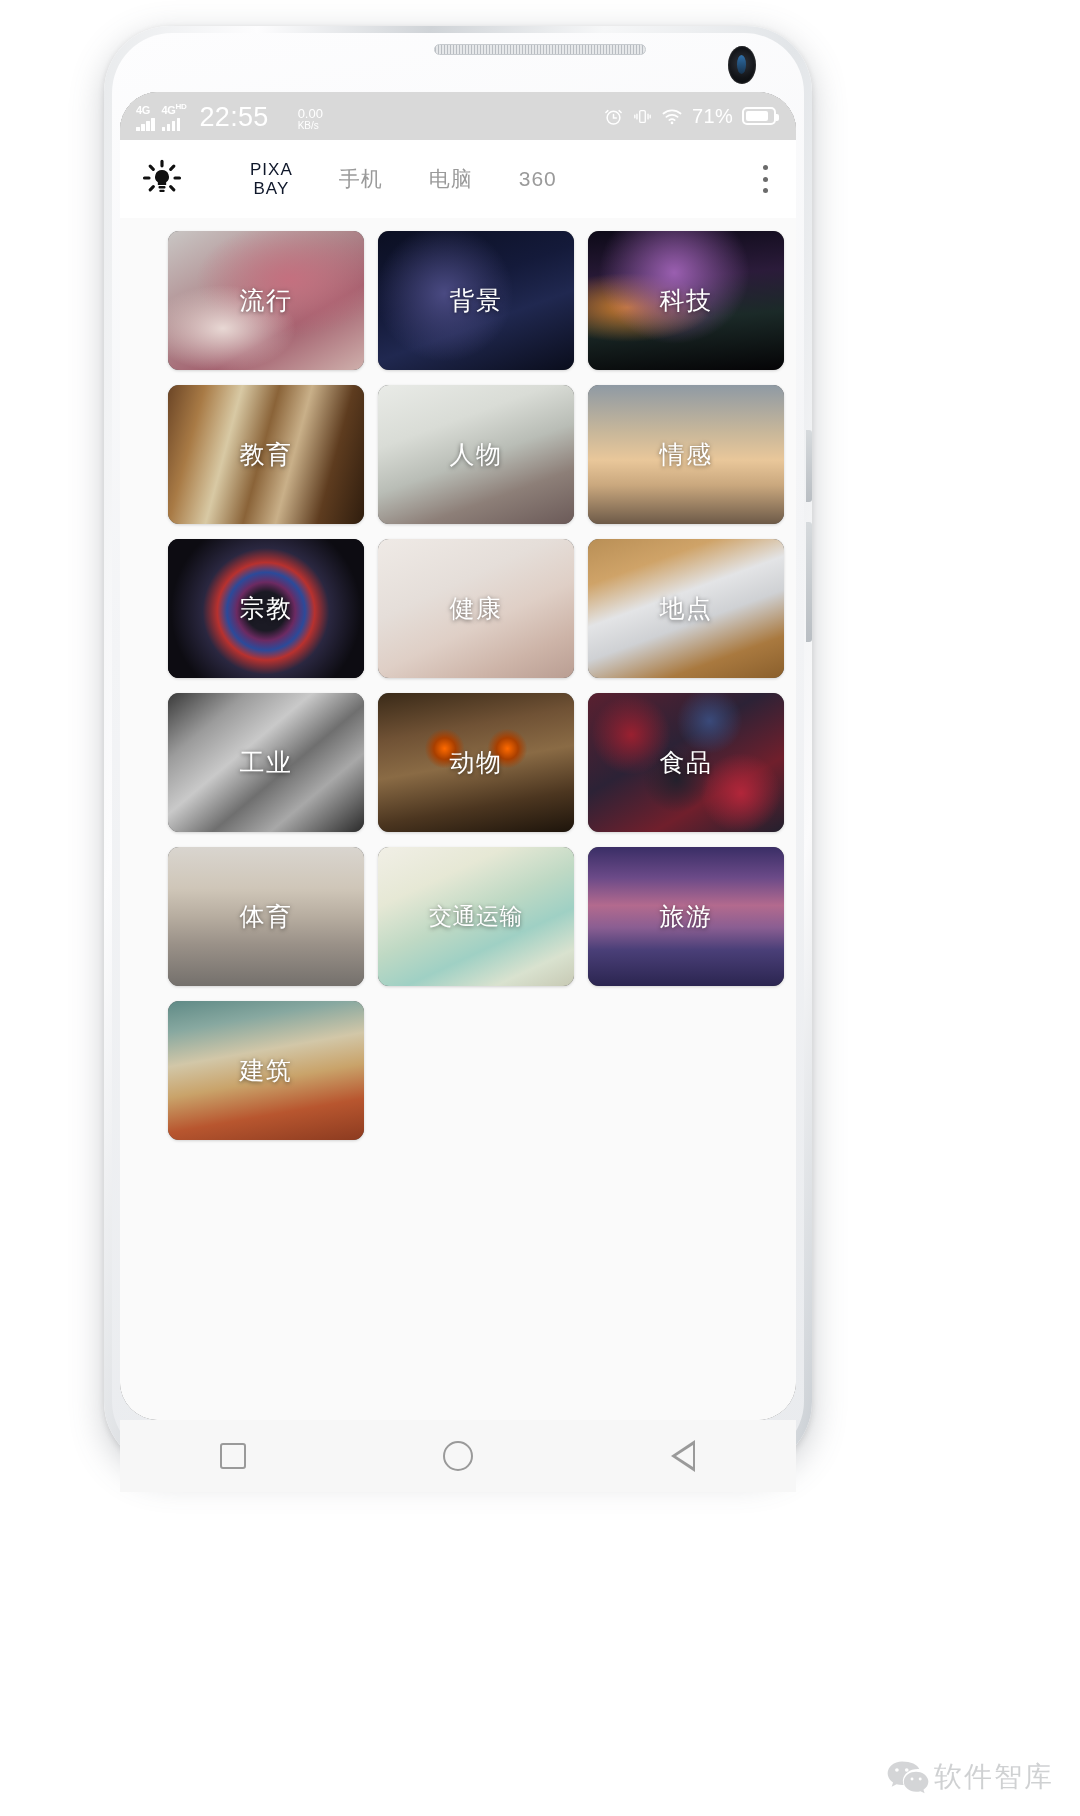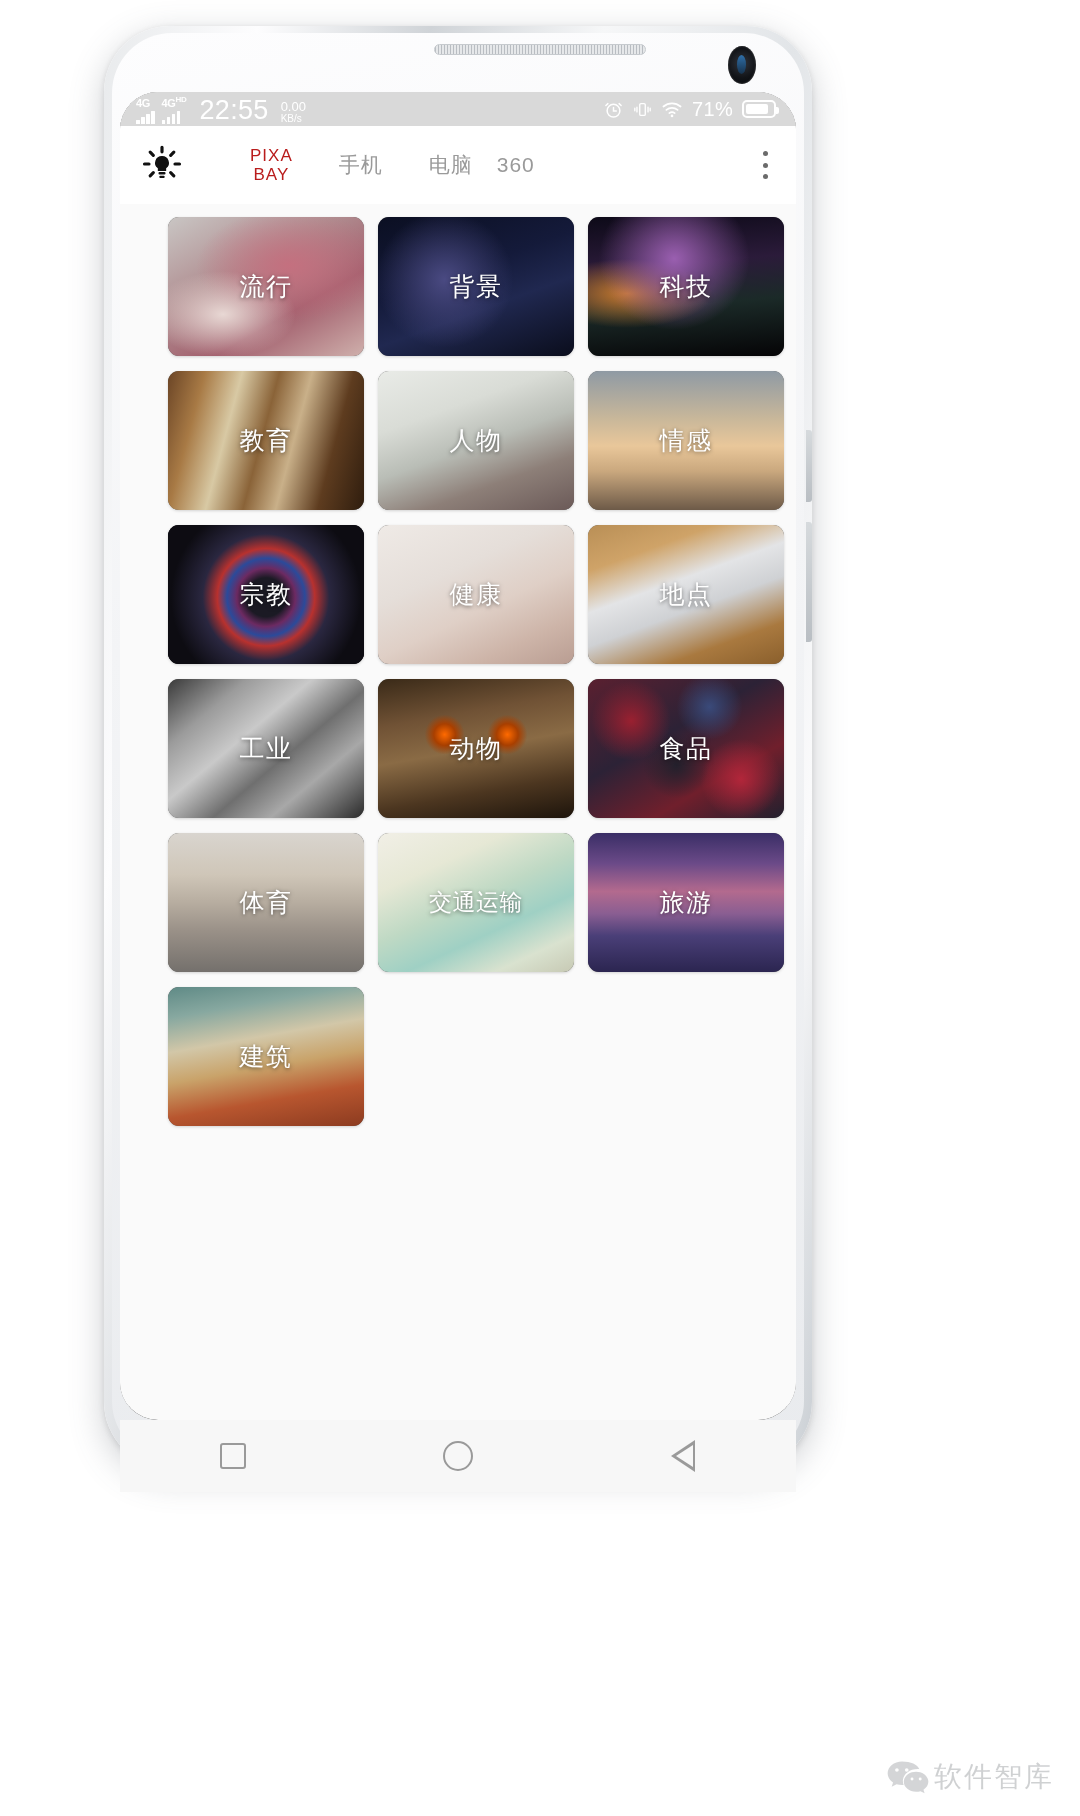--- a/index.html
+++ b/index.html
@@ -89,39 +89,39 @@
     position: absolute;
     left: 0; top: 0;
     width: 676px;
     height: 1328px;
     background: #fafafa;
     overflow: hidden;
   }
 
   
   #status-bar {
-    height: 34px;
+    height: 48px;
     background: #d9d9d9;
     display: flex;
     align-items: center;
     padding: 0 20px 0 16px;
     color: #fff;
   }
   .sb-left { display: flex; align-items: flex-end; gap: 7px; }
   .sig-group { display: flex; flex-direction: column; align-items: flex-start; }
   .sig-label { font-size: 11px; line-height: 11px; font-weight: 700; letter-spacing: -0.3px; }
   .sig-label sup { font-size: 8px; vertical-align: super; }
   .bars { display: flex; align-items: flex-end; gap: 1.5px; height: 13px; margin-top: 2px; }
   .bars i { width: 3.5px; background: #fff; display: block; border-radius: 0.5px; }
   .bars i:nth-child(1){ height: 4px; }
   .bars i:nth-child(2){ height: 7px; }
   .bars i:nth-child(3){ height: 10px; }
   .bars i:nth-child(4){ height: 13px; }
   #sb-clock { font-size: 27px; line-height: 27px; font-weight: 400; margin-left: 6px; letter-spacing: 0.3px; }
-  .netspeed { margin-left: 5px; line-height: 1; }
+  .netspeed { margin-left: 22px; line-height: 1; }
   .netspeed .v { font-size: 13px; display: block; }
   .netspeed .u { font-size: 10px; display: block; margin-top: 1px; }
   .sb-right { margin-left: auto; display: flex; align-items: center; gap: 9px; }
   #sb-battery-pct { font-size: 20px; letter-spacing: 0.3px; }
   .bat-shell {
     width: 34px; height: 18px;
     border: 2px solid #fff; border-radius: 5px;
     position: relative; display: flex; align-items: center;
   }
   .bat-shell::after {
@@ -135,35 +135,35 @@
     height: 78px;
     background: #ffffff;
     display: flex;
     align-items: center;
     padding: 0 18px 0 22px;
     position: relative;
   }
   #brand-logo {
     font-size: 17px;
     line-height: 19px;
-    color: #b91c1c;
+    color: #0f172a;
     text-align: center;
     font-weight: 400;
     letter-spacing: 1px;
     margin-left: 68px;
   }
   .tab {
     font-size: 21px;
     color: #9a9a9a;
     letter-spacing: 1px;
     white-space: nowrap;
   }
   #tab-shouji { margin-left: 46px; }
   #tab-diannao { margin-left: 46px; }
-  #tab-360 { margin-left: 24px; }
+  #tab-360 { margin-left: 46px; }
   #menu-dots {
     margin-left: auto;
     width: 26px; height: 34px;
     display: flex; flex-direction: column;
     align-items: center; justify-content: space-between;
     padding: 3px 0;
   }
   #menu-dots span { width: 5px; height: 5px; border-radius: 50%; background: #6b6b6b; display: block; }
 
   

